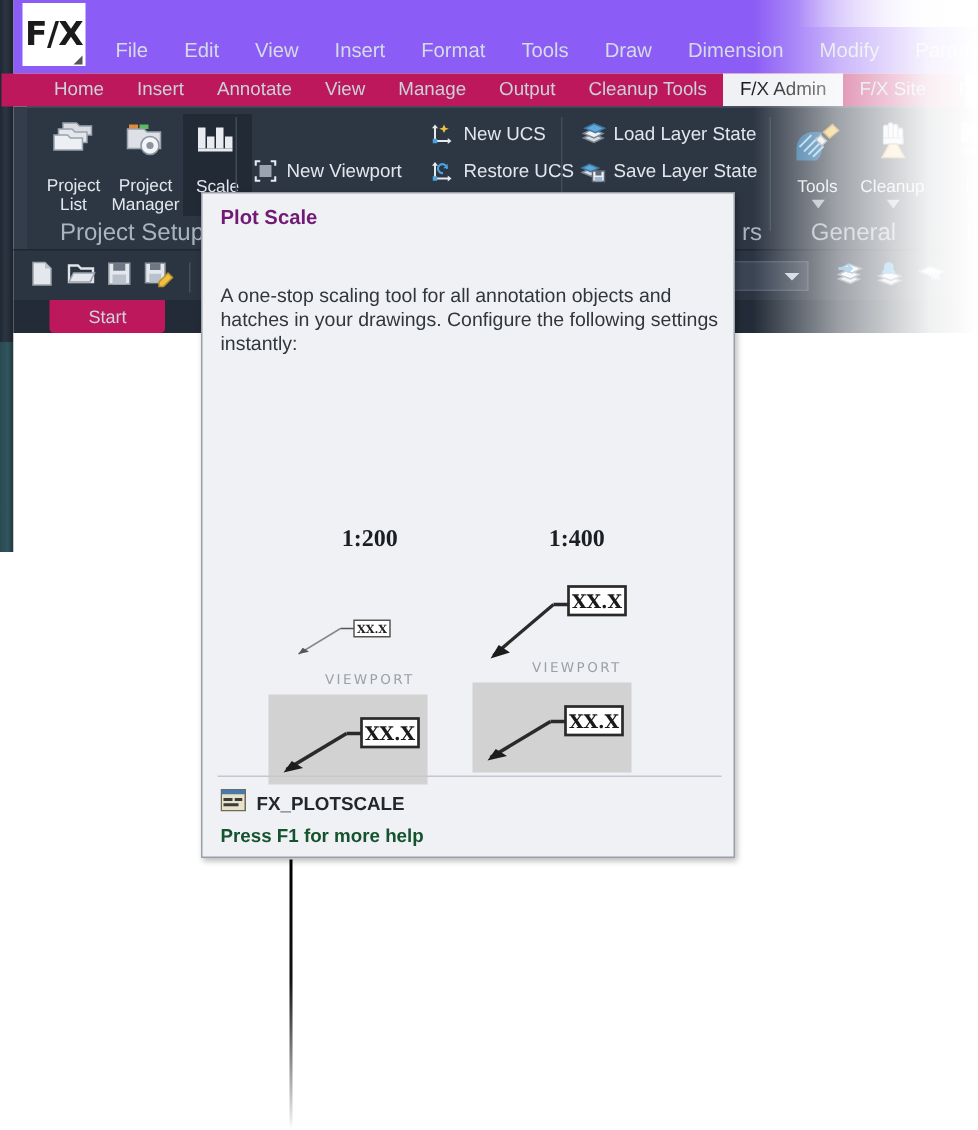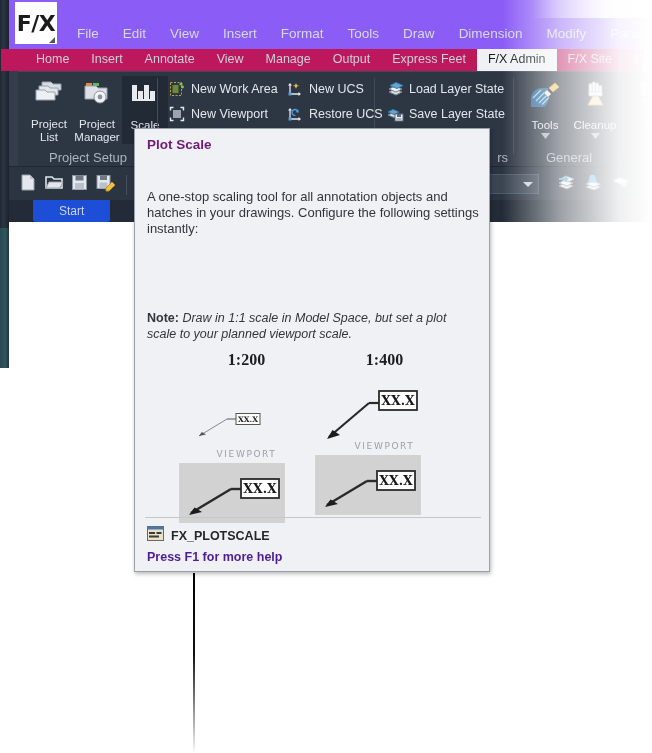--- a/index.html
+++ b/index.html
@@ -93,21 +93,21 @@
   
   .panel {
     position: absolute; top: 0; height: 95px;
   }
   .panel-sep {
     position: absolute; top: 6px; width: 1px; height: 76px;
     background: #404b5b;
   }
   .panel-label {
     position: absolute; bottom: 2px; left: 0; width: 100%;
-    text-align: center; font-size: 13px; color: #aab3c0;
+    text-align: center; font-size: 16px; color: #aab3c0;
   }
   .bigbtn {
     position: absolute; top: 4px; width: 46px; height: 68px;
     display: flex; flex-direction: column; align-items: center;
     cursor: default;
   }
   .bigbtn.hl { background: #222a36; }
   .bigbtn .bicon { height: 34px; display: flex; align-items: center; justify-content: center; }
   .bigbtn .blabel {
     font-size: 11.5px; color: #e2e7ee; text-align: center;
@@ -141,21 +141,21 @@
   .layer-icons { position: absolute; left: 548px; top: 6px; display: flex; align-items: center; gap: 8px; }
 
   
   .doctabs {
     position: absolute; left: 9px; top: 200px; width: 643px; height: 22px;
     background: #222b37;
   }
   .doctab {
     position: absolute; left: 24px; top: 0; height: 22px;
     padding: 0 26px; display: flex; align-items: center;
-    background: #1d4ed8; color: #ccd4de; font-size: 12px;
+    background: #be185d; color: #ccd4de; font-size: 12px;
     border-radius: 0 0 3px 3px; cursor: default;
   }
 
   
   .canvas {
     position: absolute; left: 9px; top: 222px; width: 643px; height: 531px;
     background: #ffffff;
   }
   .canvas-line {
     position: absolute; left: 184px; top: 351px; width: 2px; height: 180px;
@@ -216,21 +216,21 @@
     position: absolute; left: 10px; top: 388px; width: 336px; height: 1px;
     background: #c4c8ce;
   }
   .tt-cmd {
     position: absolute; left: 12px; top: 397px;
     display: flex; align-items: center; gap: 7px;
   }
   .tt-cmd .cmdlabel { font-size: 12.5px; font-weight: 700; color: #22272d; }
   .tt-f1 {
     position: absolute; left: 12px; top: 421px;
-    font-size: 12.5px; font-weight: 700; color: #4c1d95;
+    font-size: 12.5px; font-weight: 700; color: #14532d;
   }
 </style>
 </head>
 <body>
 
 <div id="app">
 
   <div class="win-edge-outer"></div>
   <div class="win-edge-teal"></div>
   <div class="win-edge-white"></div>
@@ -256,21 +256,21 @@
   </div>
 
   <div class="tabrow">
     <div class="tabs">
       <div class="tab">Home</div>
       <div class="tab">Insert</div>
       <div class="tab">Annotate</div>
       <div class="tab">View</div>
       <div class="tab">Manage</div>
       <div class="tab">Output</div>
-      <div class="tab">Express Feet</div>
+      <div class="tab">Cleanup Tools</div>
       <div class="tab active">F/X Admin</div>
       <div class="tab">F/X Site</div>
       <div class="tab">F/X Planting</div>
     </div>
   </div>
 
   <div class="ribbon">
    <div class="ribbon-inner">
 
     <div class="panel" style="left:0;width:140px">
@@ -319,31 +319,20 @@
           <span>Scale</span>
         </div>
       </div>
 
       <div class="panel-label">Project Setup</div>
       <div class="panel-sep" style="left:139px"></div>
     </div>
 
     <div class="panel" style="left:140px;width:356px">
 
-      <div class="smallrow" style="left:10px;top:8px">
-        <span class="sicon">
-          <svg width="16" height="16" viewBox="0 0 16 16">
-            <rect x="1.5" y="1.5" width="11" height="13" fill="none" stroke="#c2a23c" stroke-dasharray="2 1.5"></rect>
-            <rect x="3.5" y="4" width="6" height="8" fill="#6a8b3a"></rect>
-            <circle cx="12" cy="3" r="1.6" fill="#8fc24a"></circle>
-            <circle cx="13.5" cy="6" r="1.4" fill="#8fc24a"></circle>
-          </svg>
-        </span>
-        <span class="slabel">New Work Area</span>
-      </div>
 
       <div class="smallrow" style="left:10px;top:33px">
         <span class="sicon">
           <svg width="16" height="16" viewBox="0 0 16 16">
             <path d="M1.5 4.5 V1.5 H4.5 M11.5 1.5 H14.5 V4.5 M14.5 11.5 V14.5 H11.5 M4.5 14.5 H1.5 V11.5" fill="none" stroke="#e6e9ee" stroke-width="1.4"></path>
             <rect x="4" y="4" width="8" height="8" fill="#9aa3af"></rect>
           </svg>
         </span>
         <span class="slabel">New Viewport</span>
       </div>
@@ -545,23 +534,20 @@
   <div class="fade-right"></div>
   <div class="fade-top-right"></div>
 
   <div class="tooltip">
     <div class="tt-title">Plot Scale</div>
 
     <div class="tt-body">
       <div>A one-stop scaling tool for all annotation objects and hatches in your drawings. Configure the following settings instantly:</div>
     </div>
 
-    <div class="tt-note">
-      <b>Note:</b><span> Draw in 1:1 scale in Model Space, but set a plot scale to your planned viewport scale.</span>
-    </div>
 
     <div class="diagrams">
 
       <div class="dg" style="left:22px">
         <div class="dg-title">1:200</div>
         <svg width="155" height="72" viewBox="0 0 155 72" style="display:block;margin-top:12px">
           <path d="M30 55 L58 38" stroke="#888" stroke-width="1"></path>
           <path d="M30 55 l7 -1.5 l-4.2 -2.6z" fill="#555"></path>
           <path d="M58 38 h9" stroke="#555" stroke-width="1"></path>
           <rect x="67" y="32.5" width="24" height="11" fill="#ffffff" stroke="#555" stroke-width="1"></rect>

